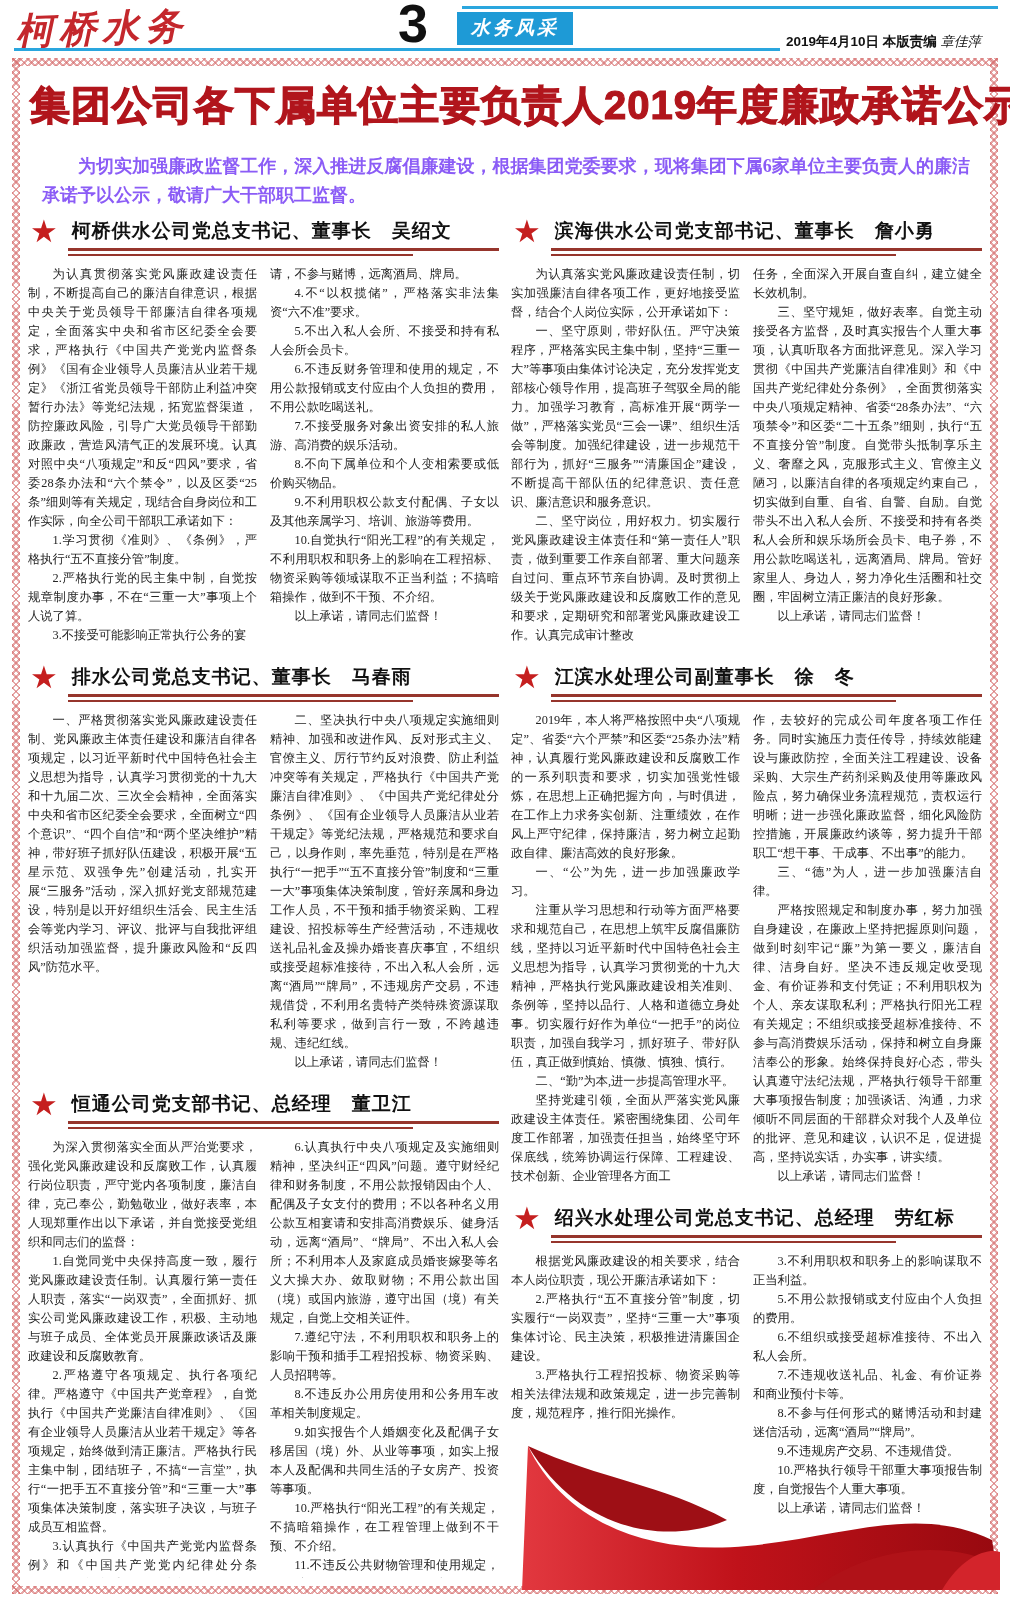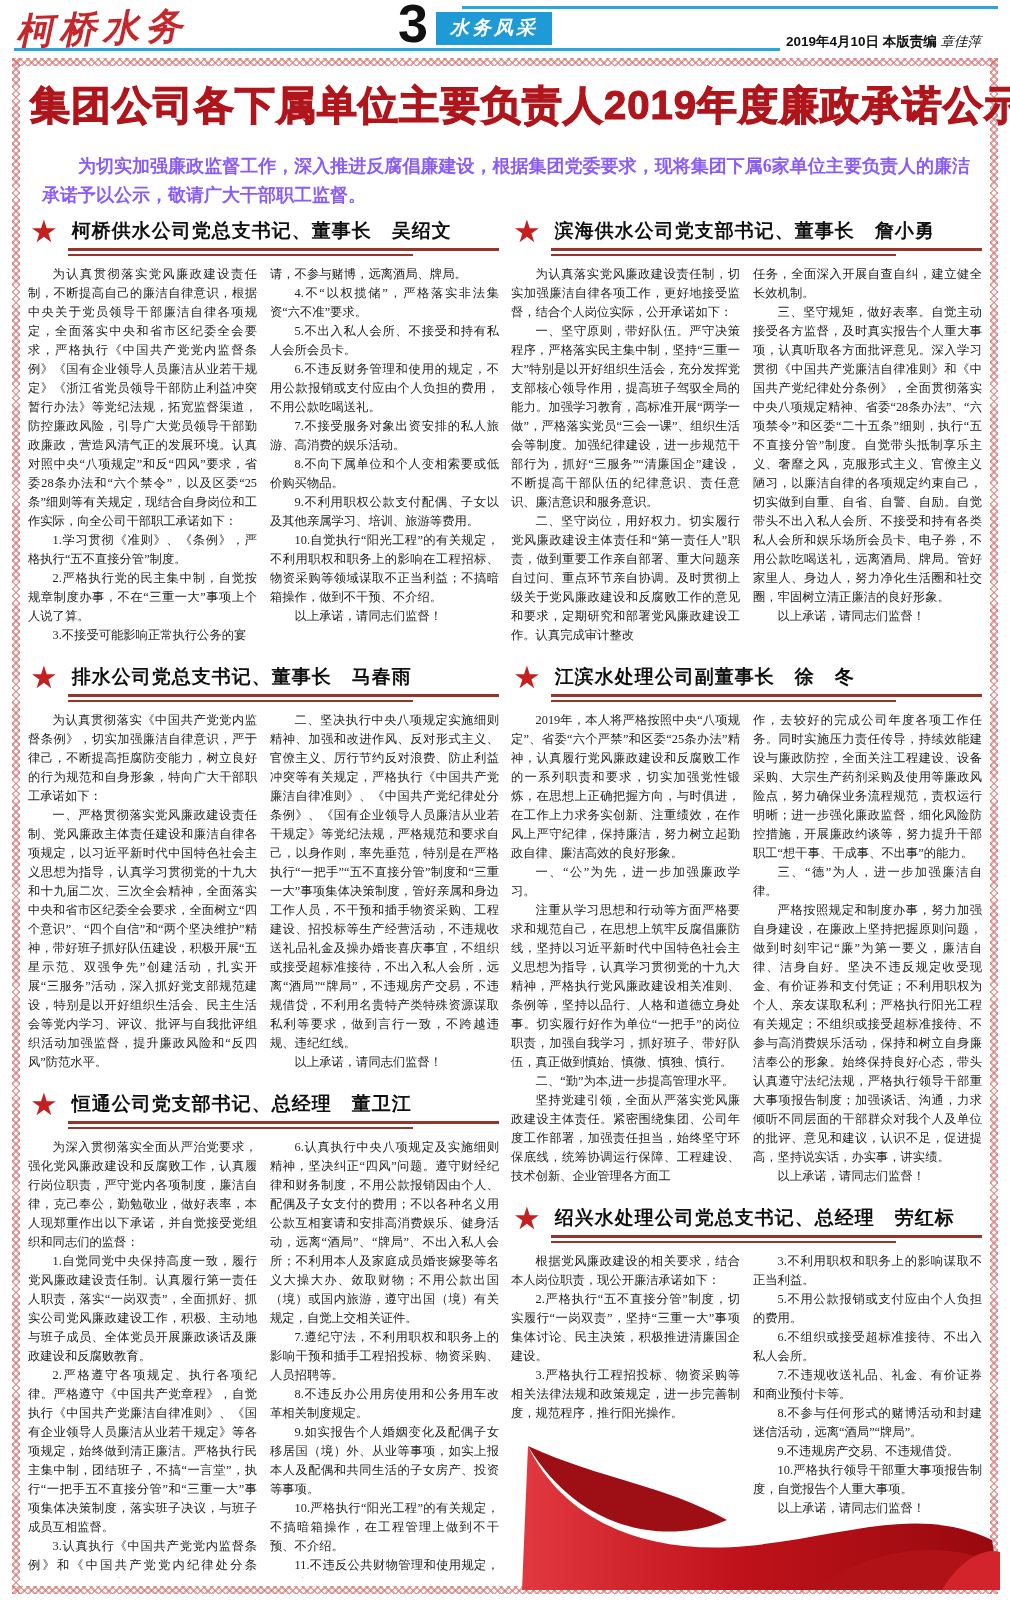--- a/index.html
+++ b/index.html
@@ -15,21 +15,21 @@
     font-size:37px;font-weight:bold;font-style:italic;
     color:#c4272c;letter-spacing:6px;transform:rotate(-2deg);
     font-family:"DejaVu Serif","Liberation Serif",serif;
   }
   .page-number{
     position:absolute;left:398px;top:-8px;
     font-size:54px;font-weight:900;color:#111;
     font-family:"Liberation Sans","DejaVu Sans",sans-serif;
   }
   .section-name-box{
-    position:absolute;left:436px;top:12px;
+    position:absolute;left:457px;top:12px;
     background:#1e9ad6;color:#fff;
     font-size:19px;font-weight:bold;font-style:italic;
     padding:3px 14px 4px 14px;letter-spacing:3px;
   }
   .blue-line-top{position:absolute;left:462px;top:6px;width:536px;height:3px;background:#2aa6de;}
   .blue-line-bottom{position:absolute;left:14px;top:48px;width:766px;height:3px;background:#2aa6de;}
   .date-line{
     position:absolute;left:786px;top:33px;width:212px;
     font-size:13.5px;font-weight:bold;color:#111;white-space:nowrap;
     font-family:"Liberation Sans","DejaVu Sans",sans-serif;
@@ -147,21 +147,20 @@
     <div class="sec-head">
       <span class="star">★</span>
       <div class="sec-title-wrap">
         <div class="sec-title">排水公司党总支书记、董事长　马春雨</div>
         <div class="rule1"></div>
         <div class="rule2"></div>
       </div>
     </div>
     <div class="sec-body">
       <div class="sub-col">
-            <p class="para">为认真贯彻落实《中国共产党党内监督条例》，切实加强廉洁自律意识，严于律己，不断提高拒腐防变能力，树立良好的行为规范和自身形象，特向广大干部职工承诺如下：</p>
             <p class="para">一、严格贯彻落实党风廉政建设责任制、党风廉政主体责任建设和廉洁自律各项规定，以习近平新时代中国特色社会主义思想为指导，认真学习贯彻党的十九大和十九届二次、三次全会精神，全面落实中央和省市区纪委全会要求，全面树立“四个意识”、“四个自信”和“两个坚决维护”精神，带好班子抓好队伍建设，积极开展“五星示范、双强争先”创建活动，扎实开展“三服务”活动，深入抓好党支部规范建设，特别是以开好组织生活会、民主生活会等党内学习、评议、批评与自我批评组织活动加强监督，提升廉政风险和“反四风”防范水平。</p>
           </div>
       <div class="sub-col">
             <p class="para">二、坚决执行中央八项规定实施细则精神、加强和改进作风、反对形式主义、官僚主义、厉行节约反对浪费、防止利益冲突等有关规定，严格执行《中国共产党廉洁自律准则》、《中国共产党纪律处分条例》、《国有企业领导人员廉洁从业若干规定》等党纪法规，严格规范和要求自己，以身作则，率先垂范，特别是在严格执行“一把手”“五不直接分管”制度和“三重一大”事项集体决策制度，管好亲属和身边工作人员，不干预和插手物资采购、工程建设、招投标等生产经营活动，不违规收送礼品礼金及操办婚丧喜庆事宜，不组织或接受超标准接待，不出入私人会所，远离“酒局”“牌局”，不违规房产交易，不违规借贷，不利用名贵特产类特殊资源谋取私利等要求，做到言行一致，不跨越违规、违纪红线。</p>
             <p class="para">以上承诺，请同志们监督！</p>
           </div>
     </div>
   </div>
       <div class="section">
     <div class="sec-head">
@@ -196,21 +195,21 @@
       <span class="star">★</span>
       <div class="sec-title-wrap">
         <div class="sec-title">滨海供水公司党支部书记、董事长　詹小勇</div>
         <div class="rule1"></div>
         <div class="rule2"></div>
       </div>
     </div>
     <div class="sec-body">
       <div class="sub-col">
             <p class="para">为认真落实党风廉政建设责任制，切实加强廉洁自律各项工作，更好地接受监督，结合个人岗位实际，公开承诺如下：</p>
-            <p class="para">一、坚守原则，带好队伍。严守决策程序，严格落实民主集中制，坚持“三重一大”特别是以开好组织生活会，充分发挥党支部核心领导作用，提高班子驾驭全局的能力。加强学习教育，高标准开展“两学一做”，严格落实党员“三会一课”、组织生活会等制度。加强纪律建设，进一步规范干部行为，抓好“三服务”“清廉国企”建设，不断提高干部队伍的纪律意识、责任意识、廉洁意识和服务意识。</p>
+            <p class="para">一、坚守原则，带好队伍。严守决策程序，严格落实民主集中制，坚持“三重一大”等事项由集体讨论决定，充分发挥党支部核心领导作用，提高班子驾驭全局的能力。加强学习教育，高标准开展“两学一做”，严格落实党员“三会一课”、组织生活会等制度。加强纪律建设，进一步规范干部行为，抓好“三服务”“清廉国企”建设，不断提高干部队伍的纪律意识、责任意识、廉洁意识和服务意识。</p>
             <p class="para">二、坚守岗位，用好权力。切实履行党风廉政建设主体责任和“第一责任人”职责，做到重要工作亲自部署、重大问题亲自过问、重点环节亲自协调。及时贯彻上级关于党风廉政建设和反腐败工作的意见和要求，定期研究和部署党风廉政建设工作。认真完成审计整改</p>
           </div>
       <div class="sub-col">
             <p class="para cont">任务，全面深入开展自查自纠，建立健全长效机制。</p>
             <p class="para">三、坚守规矩，做好表率。自觉主动接受各方监督，及时真实报告个人重大事项，认真听取各方面批评意见。深入学习贯彻《中国共产党廉洁自律准则》和《中国共产党纪律处分条例》，全面贯彻落实中央八项规定精神、省委“28条办法”、“六项禁令”和区委“二十五条”细则，执行“五不直接分管”制度。自觉带头抵制享乐主义、奢靡之风，克服形式主义、官僚主义陋习，以廉洁自律的各项规定约束自己，切实做到自重、自省、自警、自励。自觉带头不出入私人会所、不接受和持有各类私人会所和娱乐场所会员卡、电子券，不用公款吃喝送礼，远离酒局、牌局。管好家里人、身边人，努力净化生活圈和社交圈，牢固树立清正廉洁的良好形象。</p>
             <p class="para">以上承诺，请同志们监督！</p>
           </div>
     </div>
   </div>
       <div class="section">

